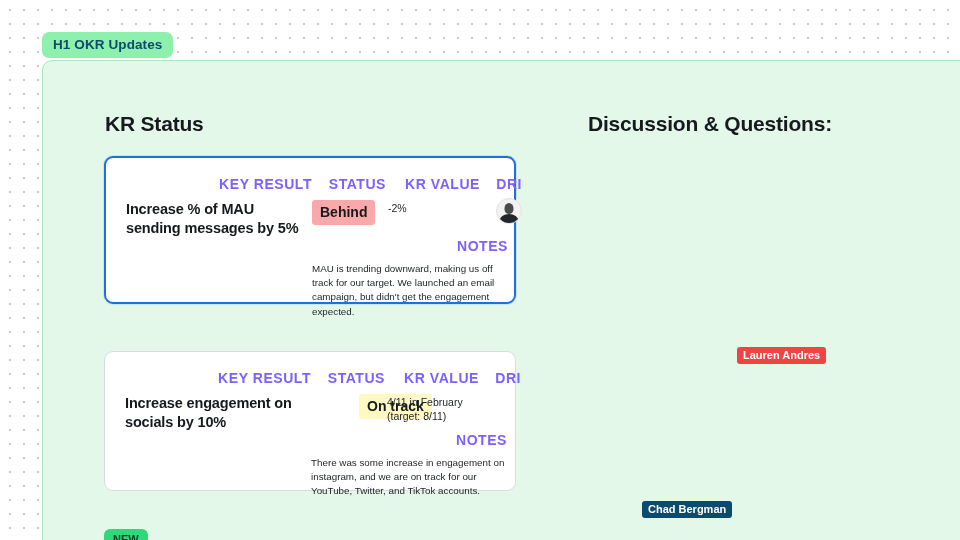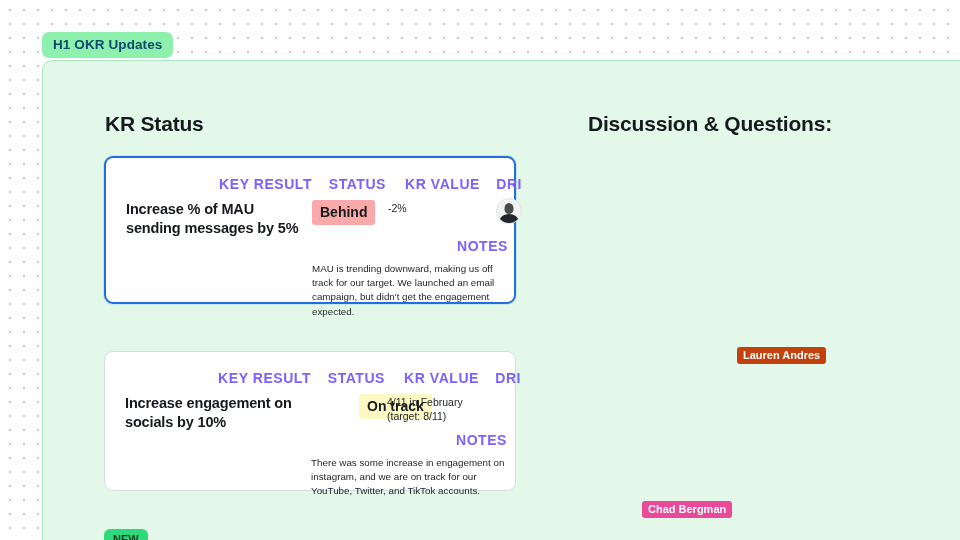--- a/index.html
+++ b/index.html
@@ -210,23 +210,23 @@
   .collab .tag {
     position: absolute;
     font-size: 11px;
     font-weight: 600;
     color: #ffffff;
     padding: 2px 6px 3px;
     border-radius: 3px;
     white-space: nowrap;
   }
   #collab-lauren { left: 676px; top: 265px; }
-  #collab-lauren .tag { left: 18px; top: 21px; background: #c2410c; }
+  #collab-lauren .tag { left: 18px; top: 21px; background: #ef4444; }
   #collab-chad { left: 581px; top: 419px; }
-  #collab-chad .tag { left: 18px; top: 21px; background: #ec4899; }
+  #collab-chad .tag { left: 18px; top: 21px; background: #0c4a6e; }
 
   
   #system-cursor {
     position: absolute;
     left: 763px;
     top: 453px;
     width: 0;
     height: 0;
   }
 </style>

